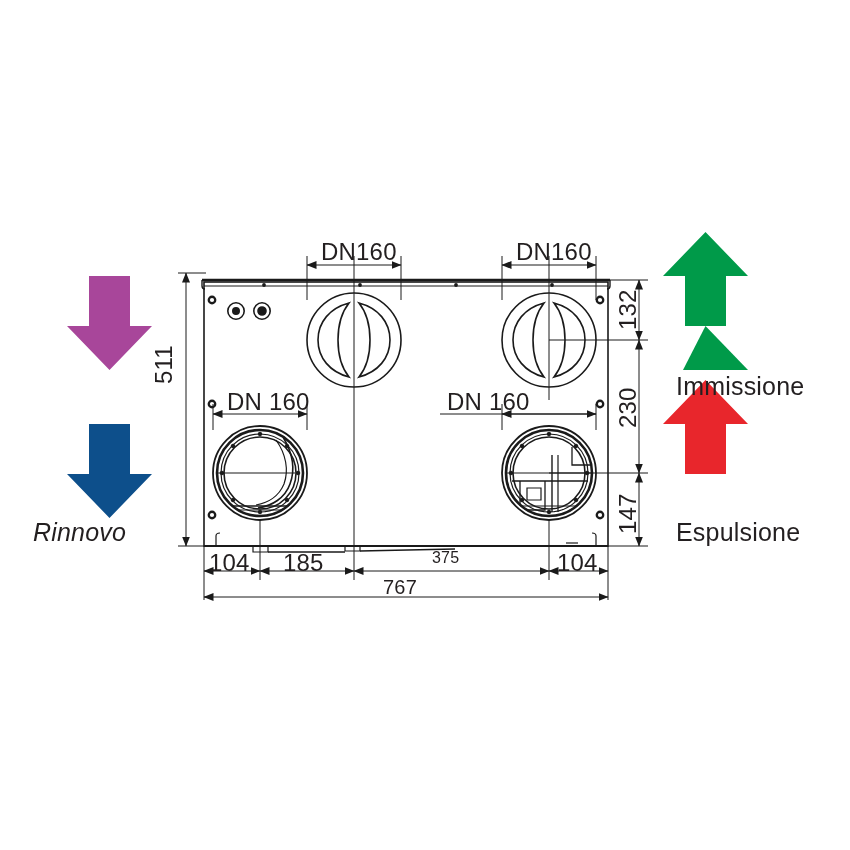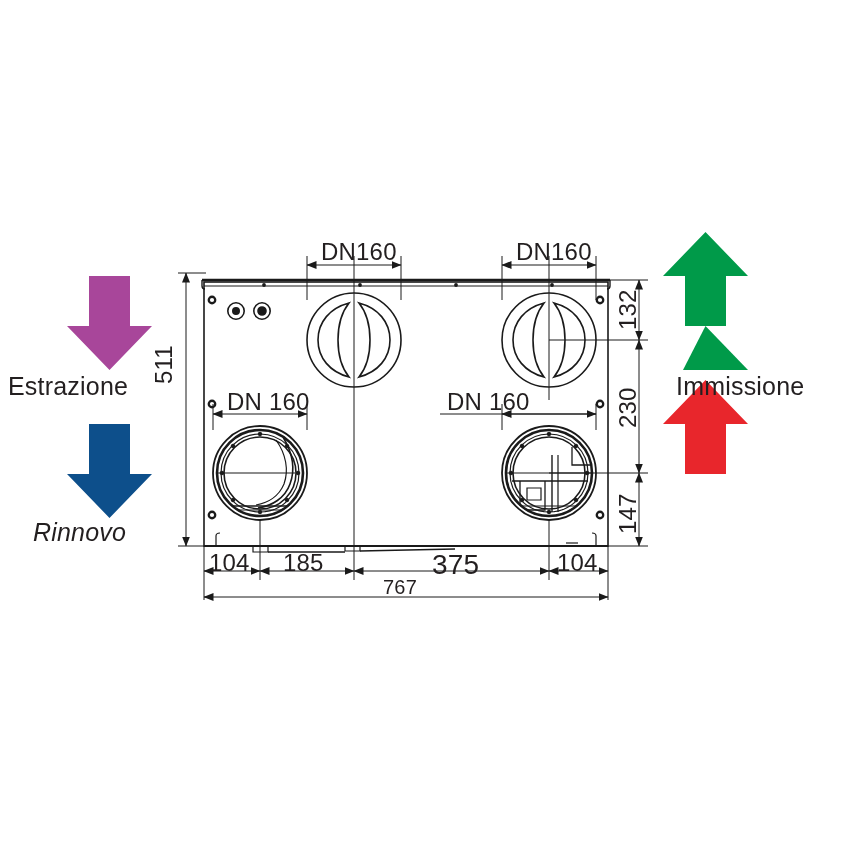--- a/index.html
+++ b/index.html
@@ -215,36 +215,36 @@
     <g>
       <path d="M683,370 L705.5,326 L748,370 L726,370 L726,370 L726,370 L726,370 L726,370 L726,370 L726,370 Z" fill="#009a49"></path>
       <path d="M685,326 L726,326 L726,276 L748,276 L705.5,232 L663,276 L685,276 Z" fill="#009a49"></path>
     </g>
 
     <g>
       <path d="M685,474 L726,474 L726,424 L748,424 L705.5,380 L663,424 L685,424 Z" fill="#e8262c"></path>
     </g>
   </svg>
 
-  <div class="lbl lbl-left" style="left:8px;  top:372px;">Estrazione</div>
   <div class="lbl lbl-left" style="left:33px; top:518px;font-style:italic;">Rinnovo</div>
   <div class="lbl lbl-right" style="left:676px; top:372px;">Immissione</div>
+  <div class="lbl lbl-right" style="left:676px; top:518px;">Espulsione</div>
 
   <div class="lbl" style="left:321px; top:238px; font-size:24px;">DN160</div>
   <div class="lbl" style="left:516px; top:238px; font-size:24px;">DN160</div>
 
   <div class="lbl" style="left:227px; top:388px; font-size:24px;">DN 160</div>
   <div class="lbl" style="left:447px; top:388px; font-size:24px;">DN 160</div>
 
   <div class="lbl" style="left:150px; top:384px; font-size:24px; transform:rotate(-90deg); transform-origin:left top;">511</div>
 
   <div class="lbl" style="left:614px; top:330px; font-size:24px; transform:rotate(-90deg); transform-origin:left top;">132</div>
   <div class="lbl" style="left:614px; top:428px; font-size:24px; transform:rotate(-90deg); transform-origin:left top;">230</div>
   <div class="lbl" style="left:614px; top:534px; font-size:24px; transform:rotate(-90deg); transform-origin:left top;">147</div>
 
   <div class="lbl" style="left:209px; top:549px; font-size:24px;">104</div>
   <div class="lbl" style="left:283px; top:549px; font-size:24px;">185</div>
-  <div class="lbl" style="left:432px; top:549px; font-size:28px;">375</div>
+  <div class="lbl" style="left:432px; top:549px; font-size:16px;">375</div>
   <div class="lbl" style="left:557px; top:549px; font-size:24px;">104</div>
 
   <div class="lbl" style="left:383px; top:576px; font-size:20px;">767</div>
 
 </div>
 
 </body></html>

